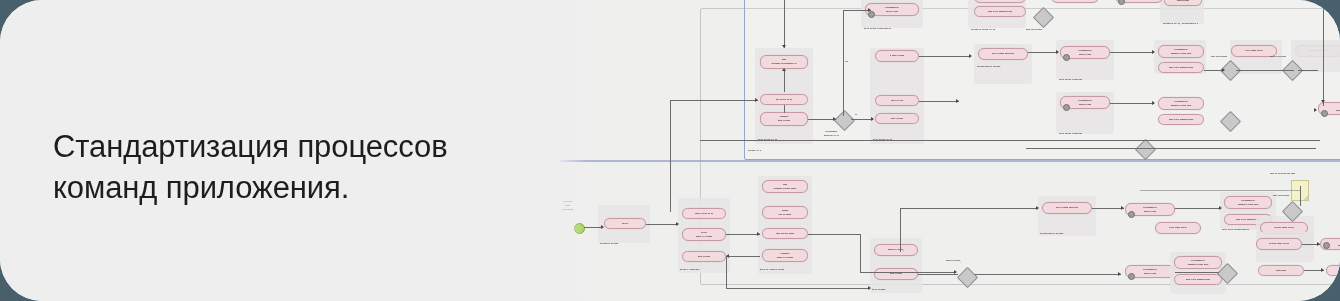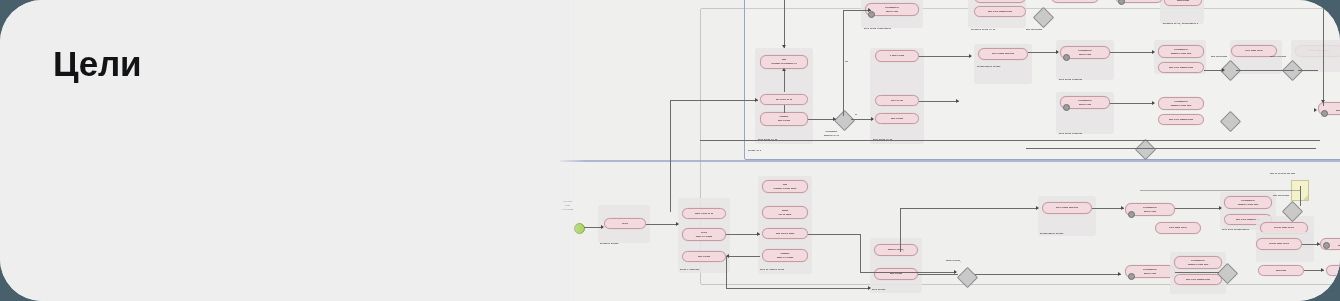--- a/index.html
+++ b/index.html
@@ -404,16 +404,16 @@
       <div class="arrow r" style="left:781px;top:268px;"></div>
 
       <div class="ln v" style="left:760px;top:186px;height:20px;"></div>
       <div class="ln h" style="left:600px;top:190px;width:160px;opacity:.5;"></div>
     </div>
   </div>
 
   <div class="fade"></div>
 
   <div class="text-panel">
-    <div class="goals-title">Цели</div>
+    <div class="goals-body">Стандартизация процессов команд приложения.</div>
   </div>
 
 </div>
 
 </body></html>

